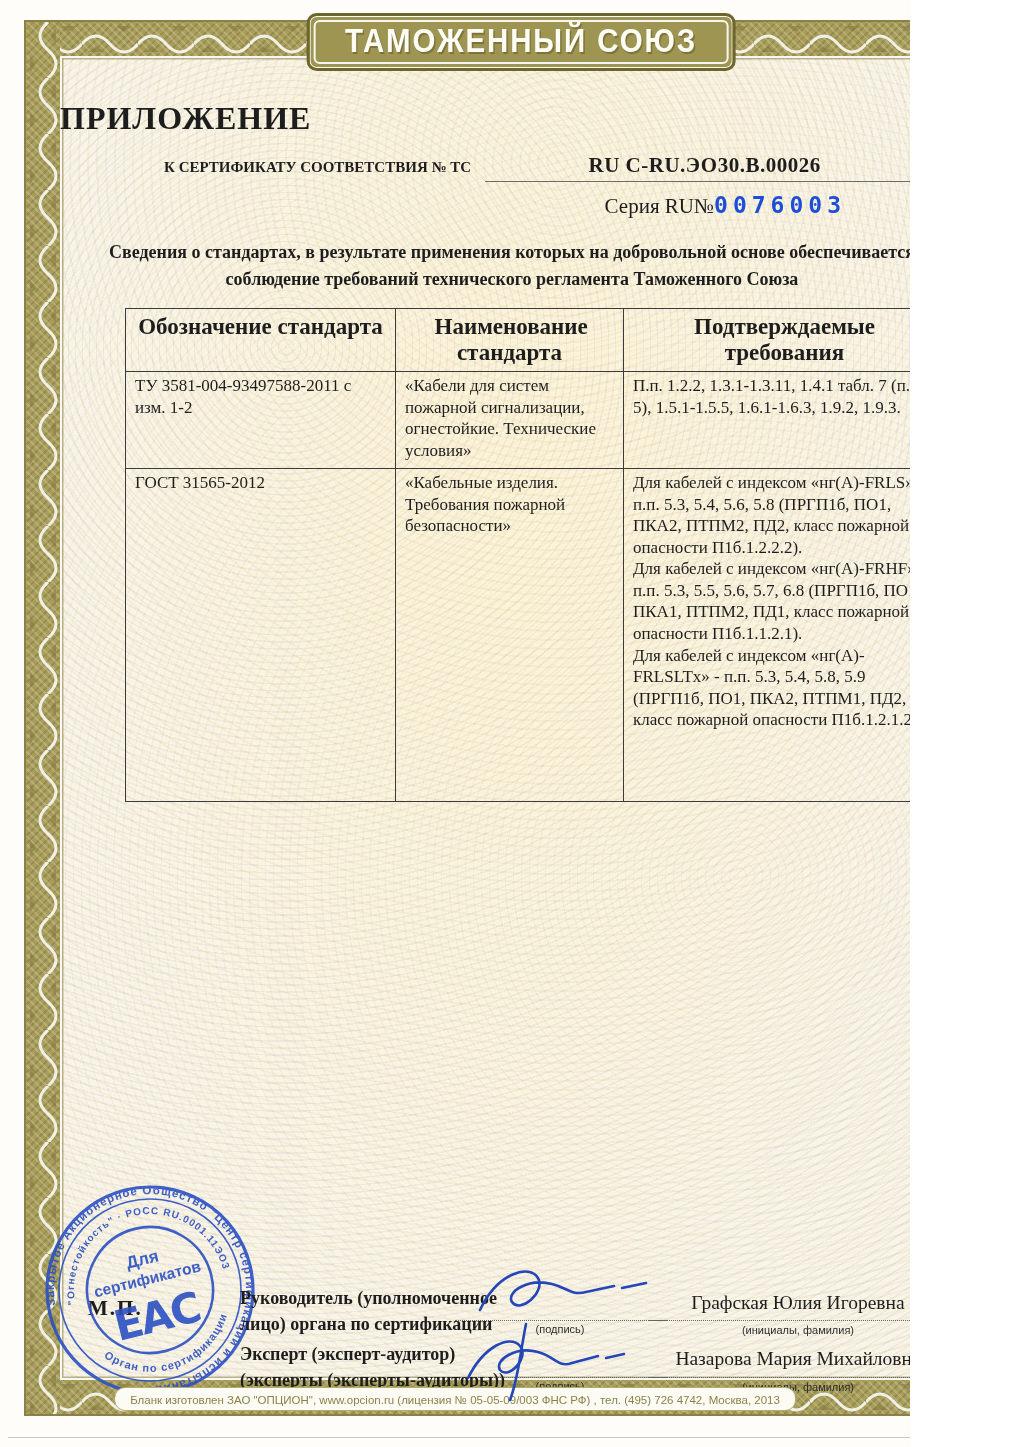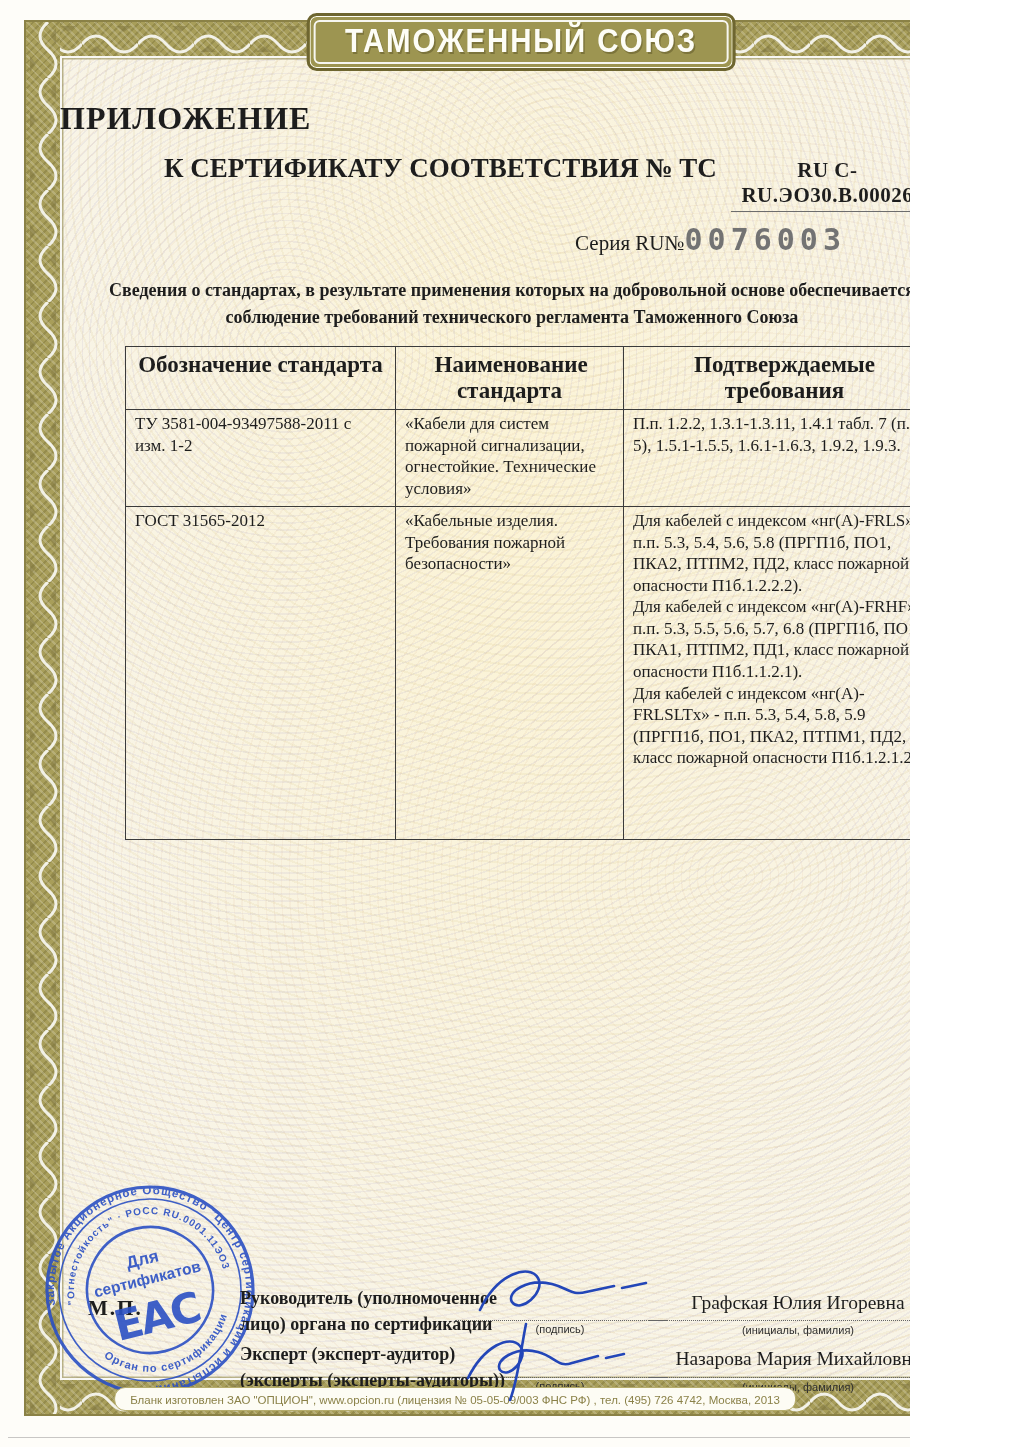--- a/index.html
+++ b/index.html
@@ -35,28 +35,28 @@
     padding:7px 26px 9px;box-shadow:0 0 0 1px #fdfdf2 inset;}
   .badge::before{content:"";position:absolute;inset:4px;border:2px solid rgba(255,255,255,.92);border-radius:6px;pointer-events:none;}
   .badge-label{font-family:"Liberation Sans","DejaVu Sans",sans-serif;font-weight:bold;
     font-size:31px;letter-spacing:2px;color:#fdfdf6;white-space:nowrap;
     text-shadow:1.5px 1.5px 0 rgba(96,89,42,.55);transform:scale(.95,1.1);display:inline-block;}
 
   
   .content{position:absolute;left:60px;top:56px;width:904px;}
   .h-title{margin:44px 0 0;font-size:32px;font-weight:bold;letter-spacing:1px;}
   .subtitle-row{display:flex;align-items:baseline;margin:16px 40px 0 104px;}
-  .subtitle-label{font-size:27px;font-weight:bold;white-space:nowrap;}
+  .subtitle-label{font-size:15px;font-weight:bold;white-space:nowrap;}
   .cert-no-wrap{flex:1;margin-left:14px;border-bottom:1.5px solid #6d6d6d;text-align:center;padding-bottom:3px;}
   .cert-no{font-size:21px;font-weight:bold;letter-spacing:.5px;}
   .series-row{display:flex;align-items:baseline;justify-content:flex-end;margin:10px 118px 0 0;}
   .series-label{font-size:21px;}
   .no-sign{font-size:21px;}
   .blank-no{font-family:"DejaVu Sans Mono","Liberation Mono",monospace;font-weight:bold;
-    font-size:30px;letter-spacing:5px;color:#737373;text-align:right;}
+    font-size:23px;letter-spacing:5px;color:#1d4ed8;text-align:right;}
   .intro{margin:20px auto 0;width:900px;text-align:center;font-size:18px;font-weight:bold;line-height:1.5;}
 
   
   table.standards{border-collapse:collapse;margin:15px 0 0 65px;width:820px;table-layout:fixed;}
   .standards th,.standards td{border:1.6px solid #3b3b3b;vertical-align:top;padding:3px 9px 5px;}
   .standards th{font-size:23px;font-weight:bold;text-align:center;padding-top:5px;}
   .standards td{font-size:17px;line-height:1.27;}
   .col1{width:270px;}.col2{width:228px;}.col3{width:322px;}
   .th-inner2{display:inline-block;max-width:150px;}
   .standards p{margin:0;}

